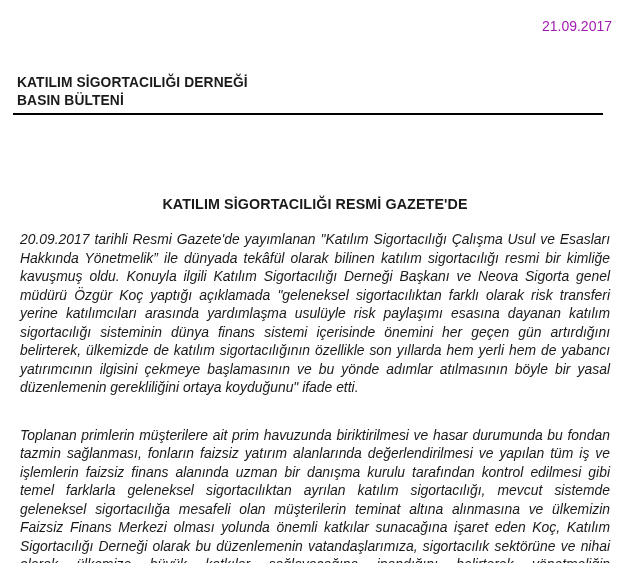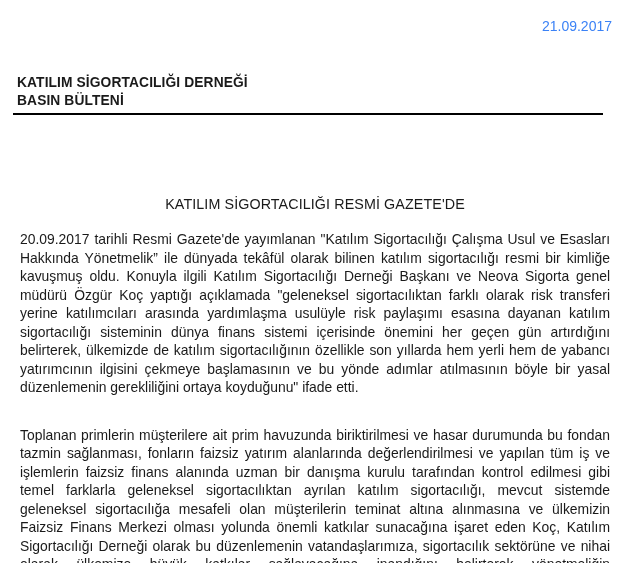--- a/index.html
+++ b/index.html
@@ -14,21 +14,21 @@
     background: #ffffff;
     font-family: "Liberation Sans", "DejaVu Sans", sans-serif;
     color: #1a1a1a;
     overflow: hidden;
   }
   .date-line {
     position: absolute;
     top: 18px;
     right: 17px;
     font-size: 14px;
-    color: #3b82f6;
+    color: #a21caf;
   }
   .header-block {
     position: absolute;
     top: 74px;
     left: 17px;
     right: 17px;
     font-size: 13.8px;
     font-weight: bold;
     line-height: 18px;
     letter-spacing: 0.1px;
@@ -41,35 +41,36 @@
     height: 2px;
     background: #000000;
   }
   .doc-title {
     position: absolute;
     top: 196px;
     left: 20px;
     right: 19px;
     text-align: center;
     font-size: 14.3px;
-    font-weight: normal;
+    font-weight: bold;
     letter-spacing: 0.1px;
   }
   .body-text {
     position: absolute;
     top: 230px;
     left: 20px;
     right: 19px;
   }
   .para {
     font-size: 13.9px;
     line-height: 18.5px;
     text-align: justify;
     text-align-last: left;
     margin: 0;
+    font-style: italic;
   }
   .para + .para {
     margin-top: 29px;
   }
 </style>
 </head>
 <body>
 
 <div class="page">
 

